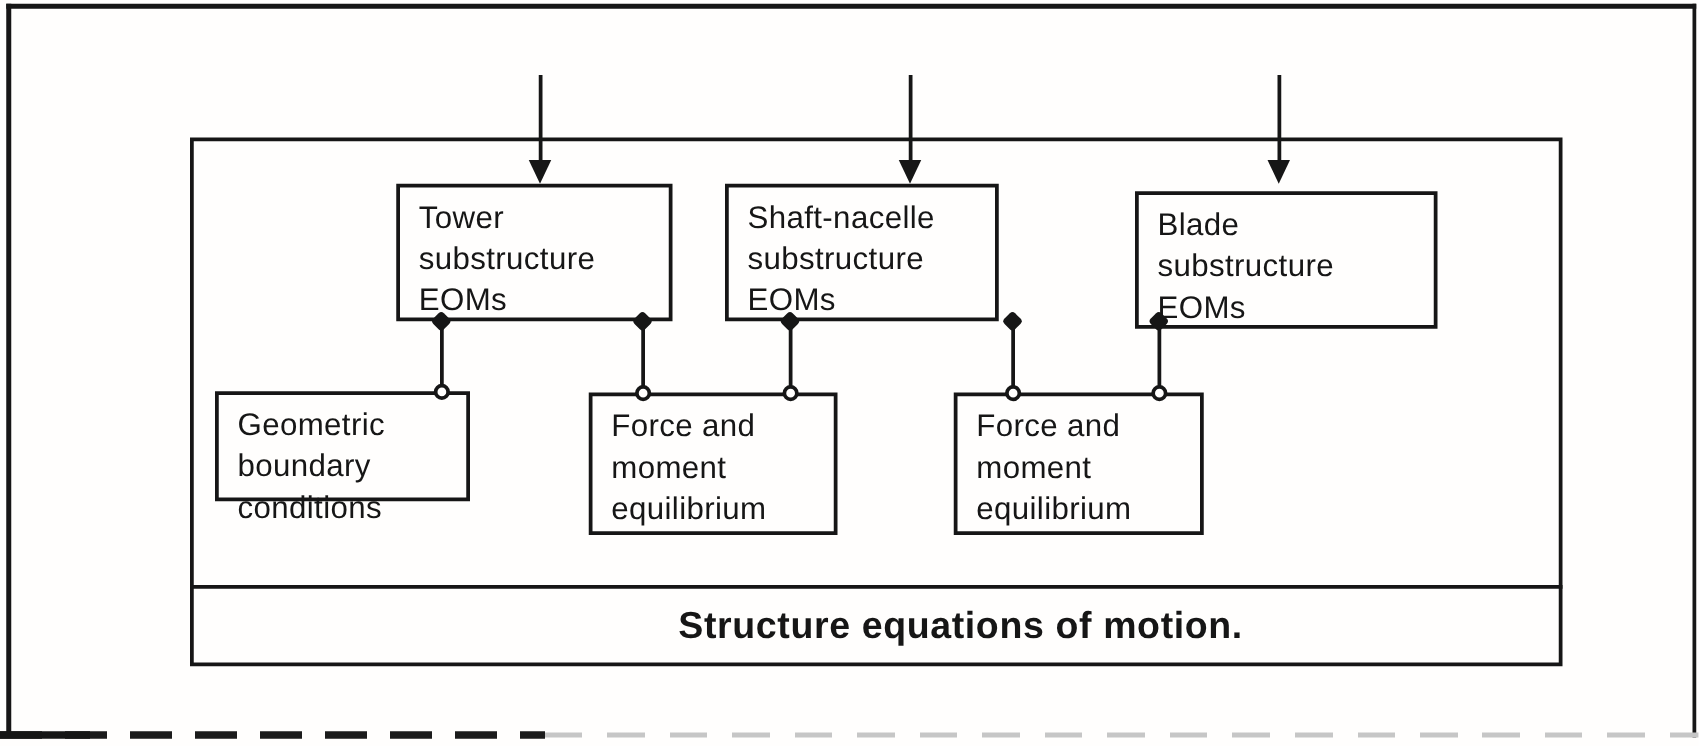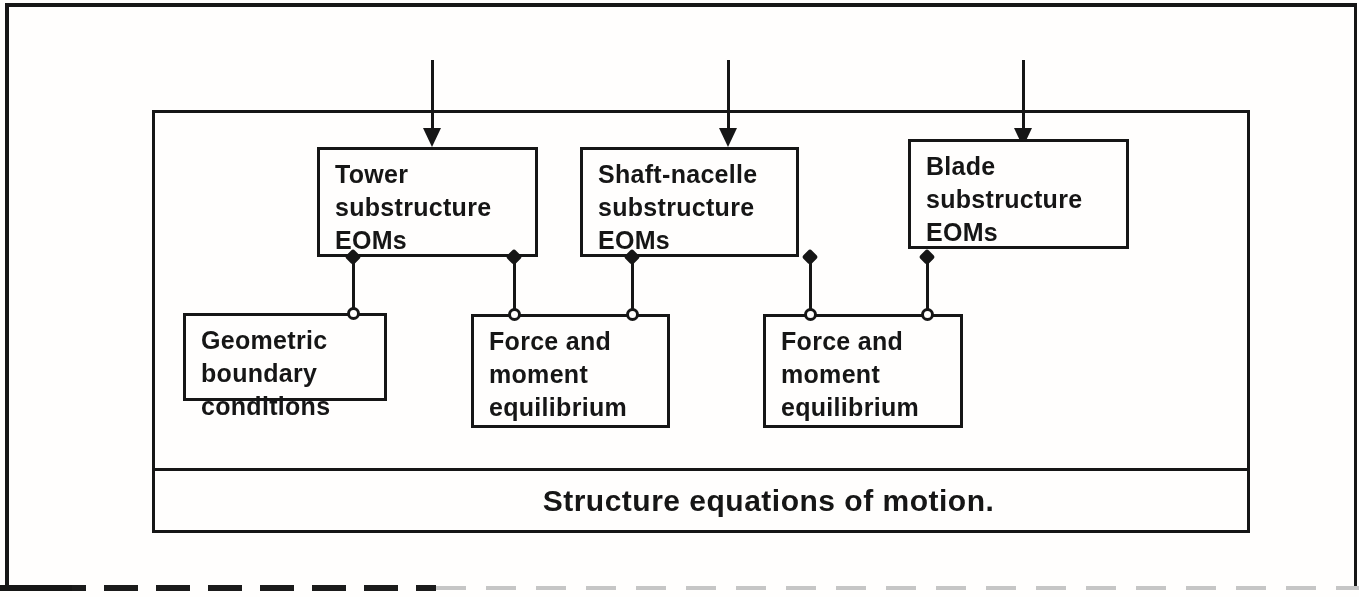--- a/index.html
+++ b/index.html
@@ -61,30 +61,30 @@
     letter-spacing: 0.5px;
     transform: translateX(-28px);
   }
 
   
   .node {
     border: 3px solid #161616;
     background: #fffefd;
     box-sizing: border-box;
     font-size: 25px;
-    font-weight: bold;
+    font-weight: normal;
     line-height: 33px;
     padding: 8px 6px 0 15px;
     white-space: pre-line;
     letter-spacing: 0.3px;
   }
   .box-tower  { left: 317px; top: 147px; width: 221px; height: 110px; }
   .box-shaft  { left: 580px; top: 147px; width: 219px; height: 110px; }
-  .box-blade  { left: 908px; top: 139px; width: 221px; height: 110px; }
-  .box-geom   { left: 183px; top: 313px; width: 204px; height: 88px; }
+  .box-blade  { left: 908px; top: 153px; width: 242px; height: 110px; }
+  .box-geom   { left: 172px; top: 313px; width: 204px; height: 88px; }
   .box-force1 { left: 471px; top: 314px; width: 199px; height: 114px; }
   .box-force2 { left: 763px; top: 314px; width: 200px; height: 114px; }
 
   
   .arrow-line {
     width: 3px; height: 70px;
     background: #161616;
   }
   .arrow-head {
     width: 0; height: 0;

